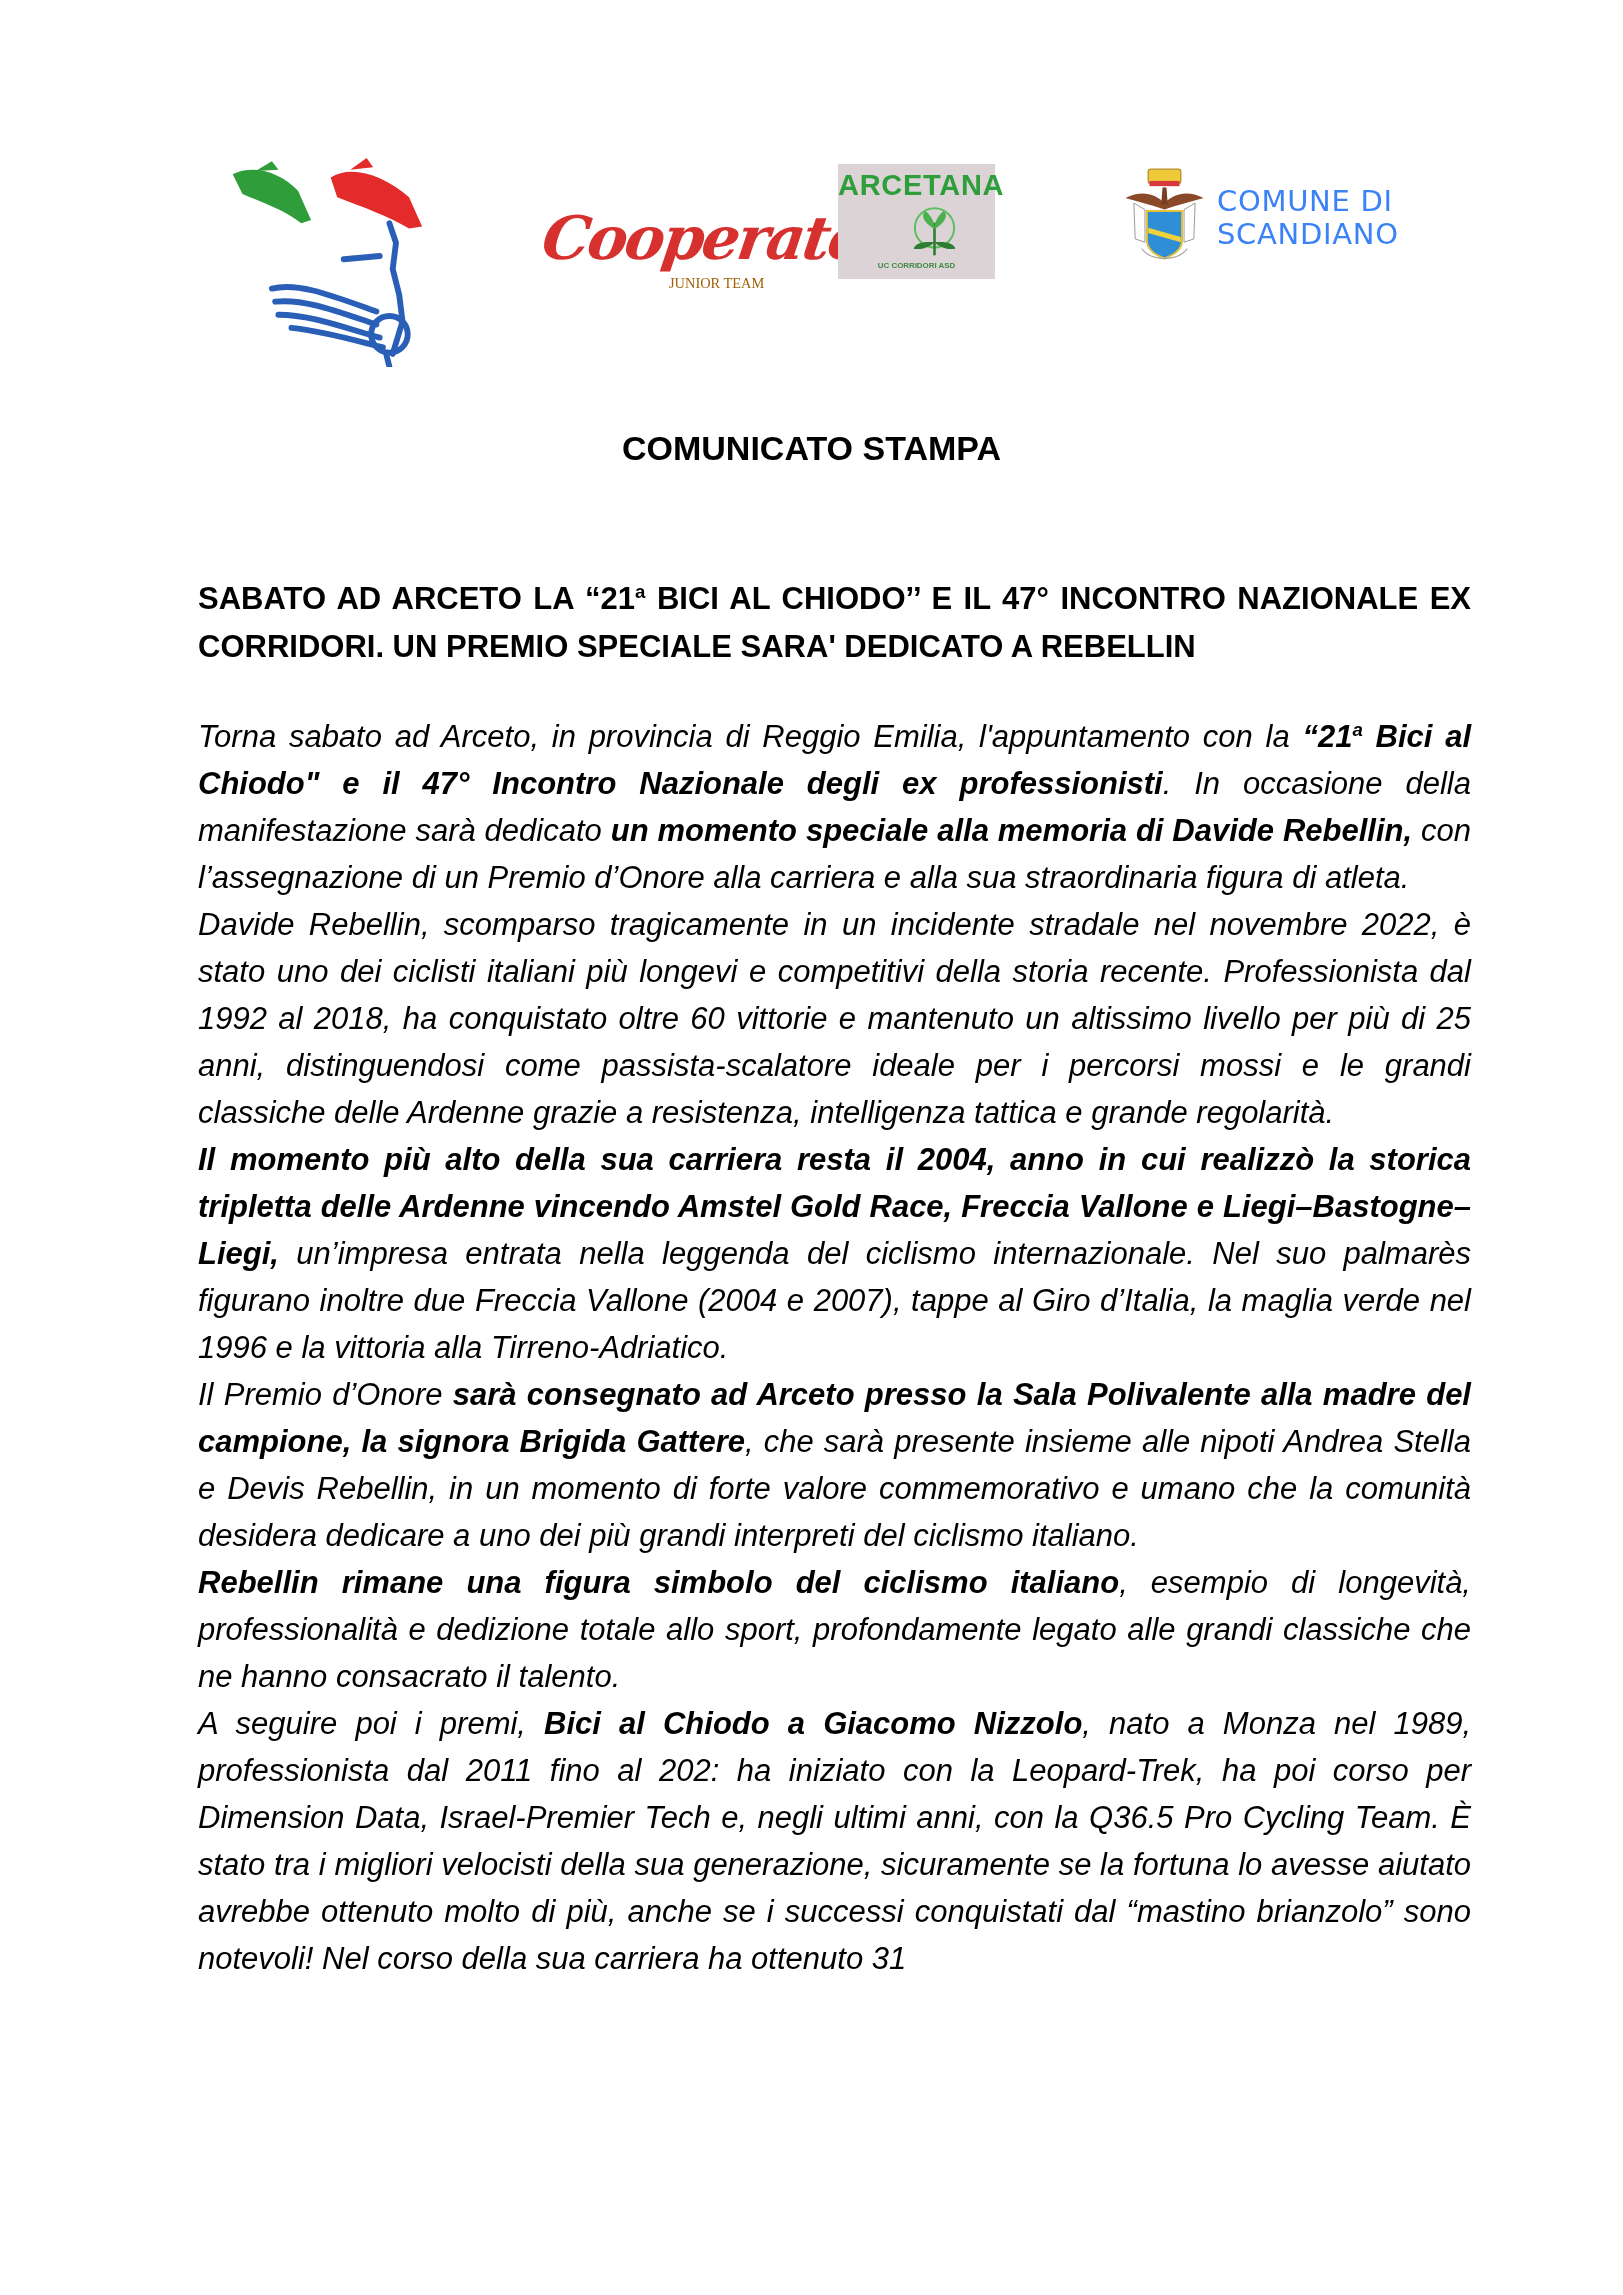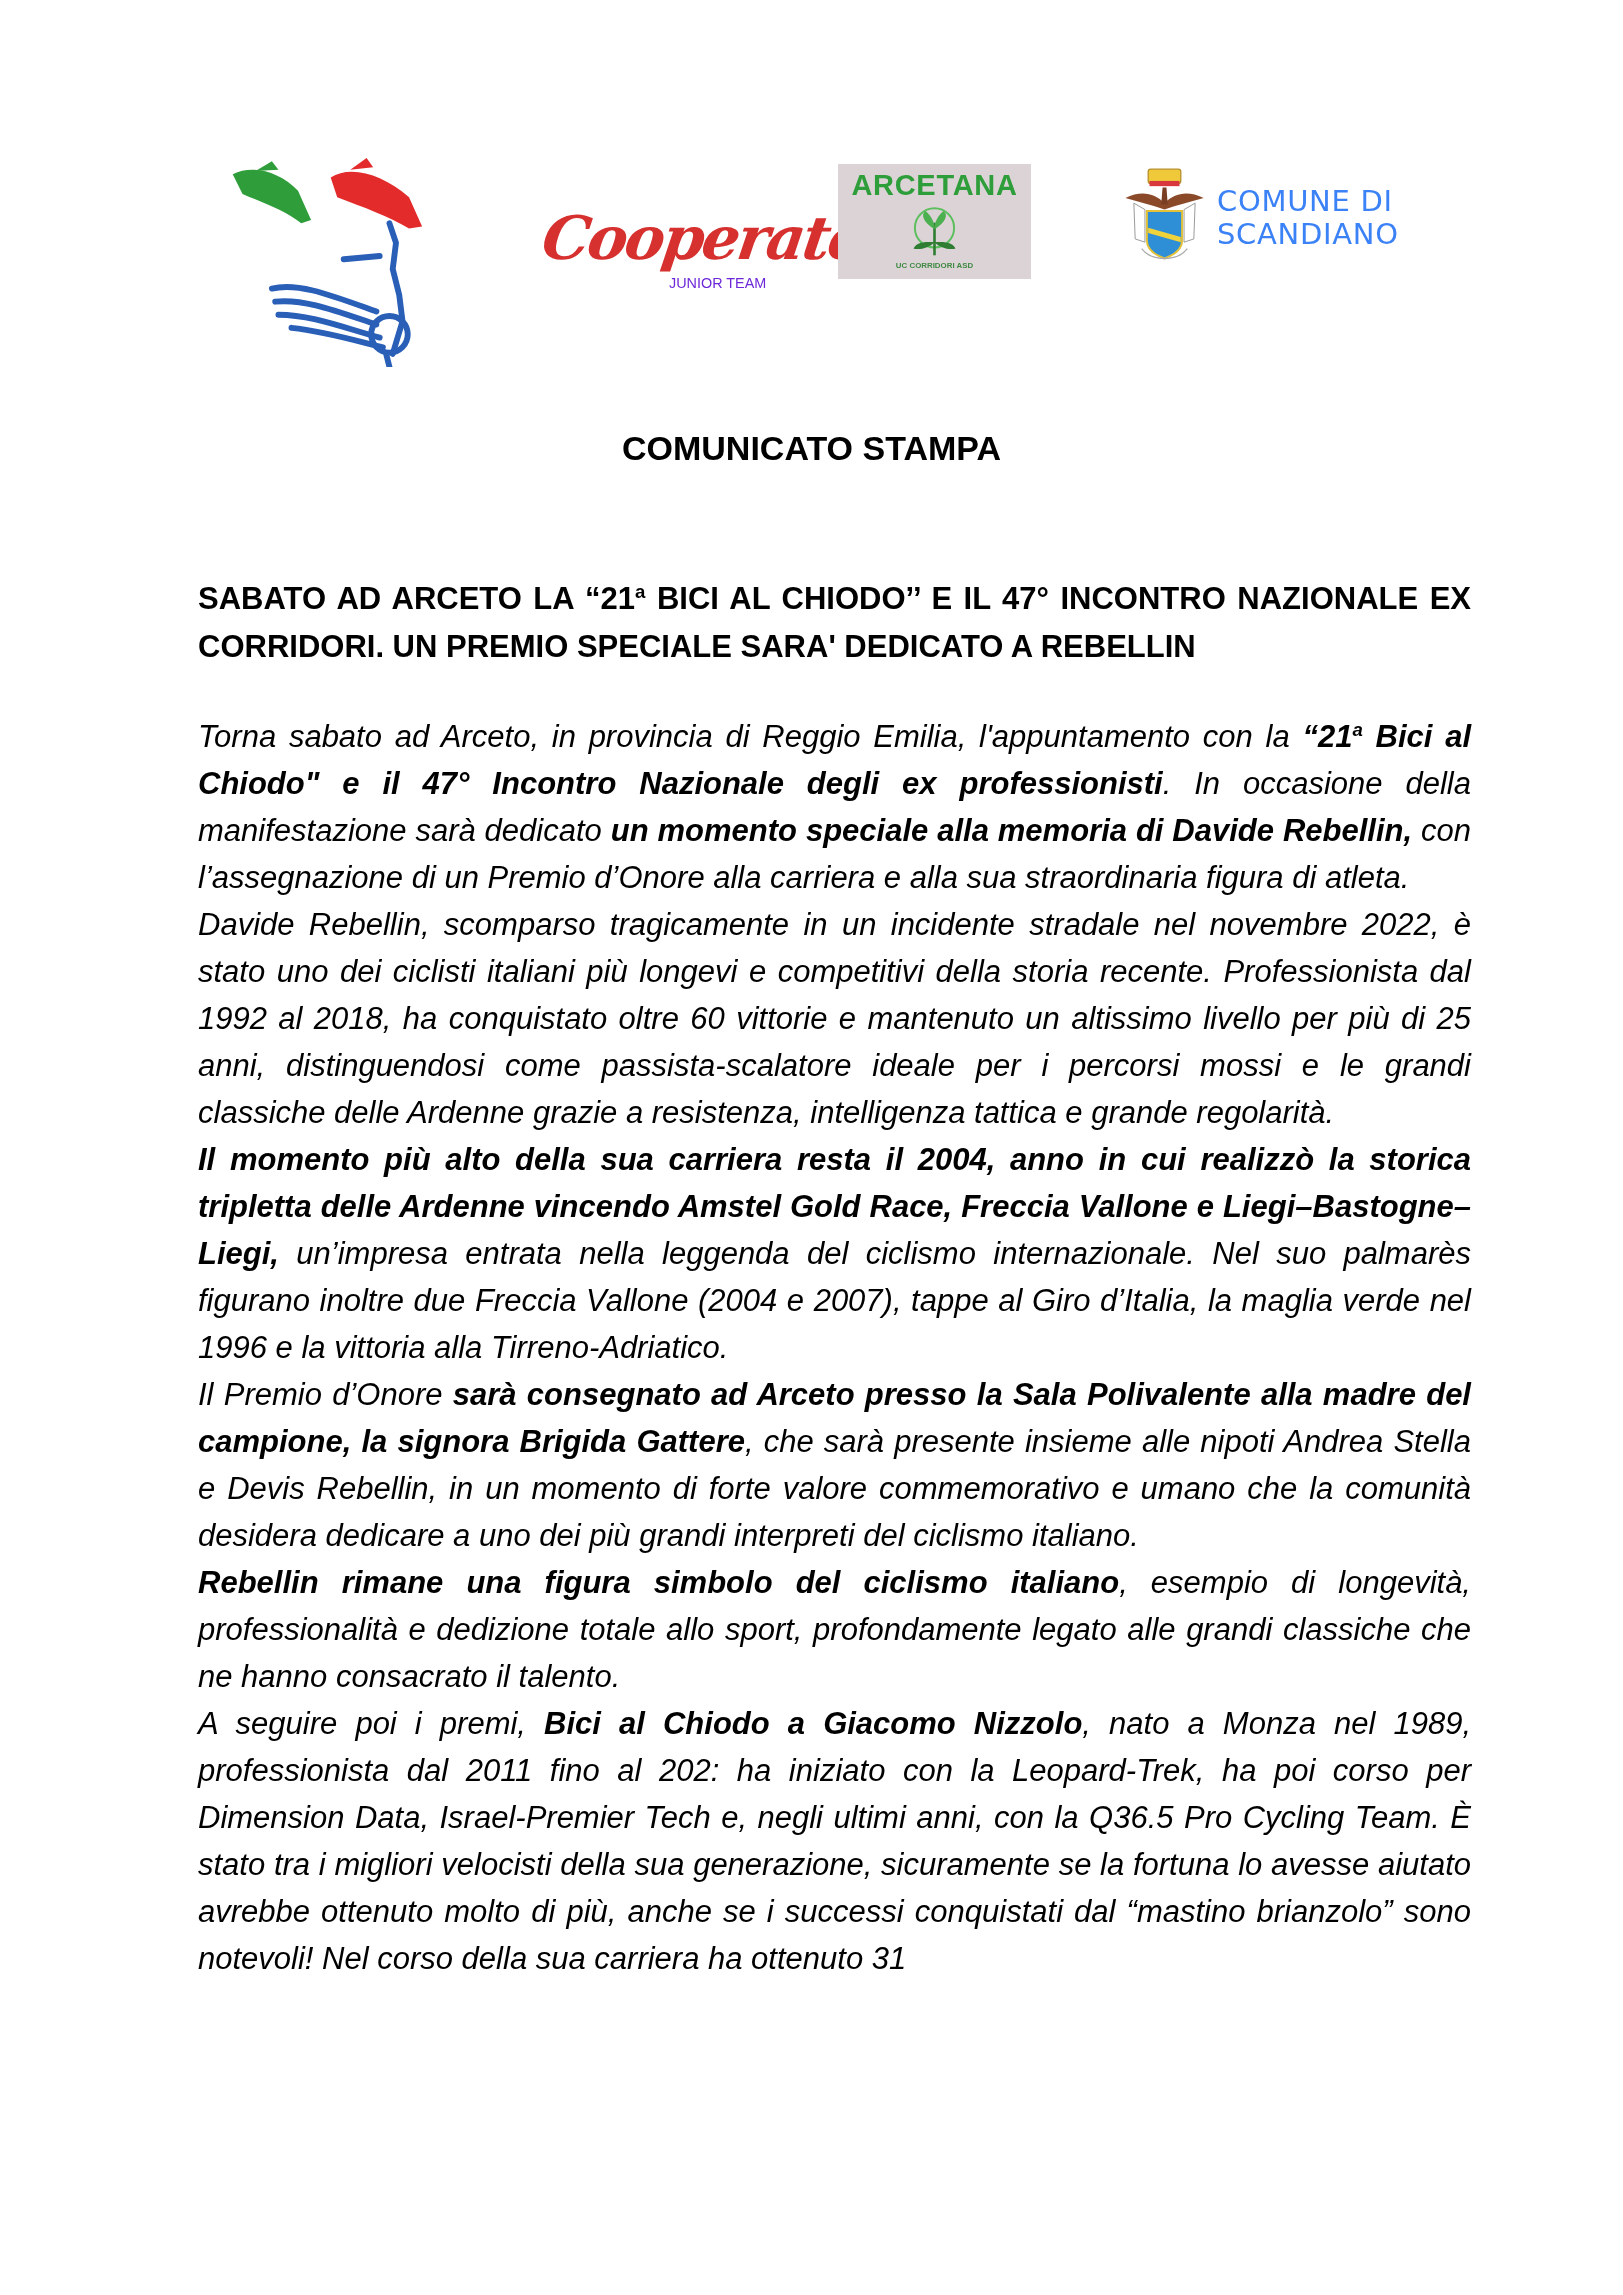--- a/index.html
+++ b/index.html
@@ -2,26 +2,26 @@
 <html style="font-size:10.5px"><head>
   <meta charset="utf-8">
   <style>
     html, body { margin: 0; padding: 0; background: #ffffff; }
     body { width: 1623px; height: 2295px; position: relative; overflow: hidden;
            font-family: "Liberation Sans", sans-serif; color: #000; }
     .logos { position: absolute; top: 151px; left: 0; width: 1623px; height: 216px; }
     .logo { position: absolute; }
     #logo-cyclist { left: 226px; top: 6.5px; width: 242px; height: 209px; }
     #logo-cooperatori { left: 543px; top: 52px; width: 236px; height: 105px; }
-    #logo-arcetana { left: 838px; top: 13px; width: 193px; height: 115px; background: #dcd3d6; }
+    #logo-arcetana { left: 838px; top: 13px; width: 157px; height: 115px; background: #dcd3d6; }
     #logo-scandiano { left: 1122px; top: 13px; width: 275px; height: 105px; }
 
     .coop-script { position: absolute; left: 0; top: 0; font-family: "DejaVu Serif", serif; font-style: italic;
                    font-weight: bold; font-size: 60px; color: #d6302f; letter-spacing: -2.6px; transform: skewX(-8deg); }
-    .coop-sub { position: absolute; left: 126px; top: 72px; font-family: Liberation Sans, sans-serif; font-size: 14.4px; color: #6d28d9; }
+    .coop-sub { position: absolute; left: 126px; top: 72px; font-family: Liberation Serif, serif; font-size: 14.4px; color: #a16207; }
 
     .arc-title { position: absolute; left: 0; width: 100%; top: 5.2px; text-align: center; font-family: "Liberation Sans", sans-serif;
                  font-weight: bold; font-size: 29px; color: #2e9e3a; letter-spacing: 0.7px; }
     .arc-sub { position: absolute; left: 0; width: 100%; top: 97px; text-align: center; font-size: 7.9px; font-weight: bold; color: #3f8a43; }
 
     .sc-text { position: absolute; left: 95px; top: 21px; font-family: "DejaVu Sans", sans-serif; font-size: 29px; line-height: 33px; color: #3b82f6; letter-spacing: 0.7px; }
 
     .doc-title { position: absolute; top: 429px; left: 0; width: 1623px; text-align: center;
                  font-family: "Liberation Sans", sans-serif; font-weight: bold; font-size: 34px; letter-spacing: 0px; }
 

